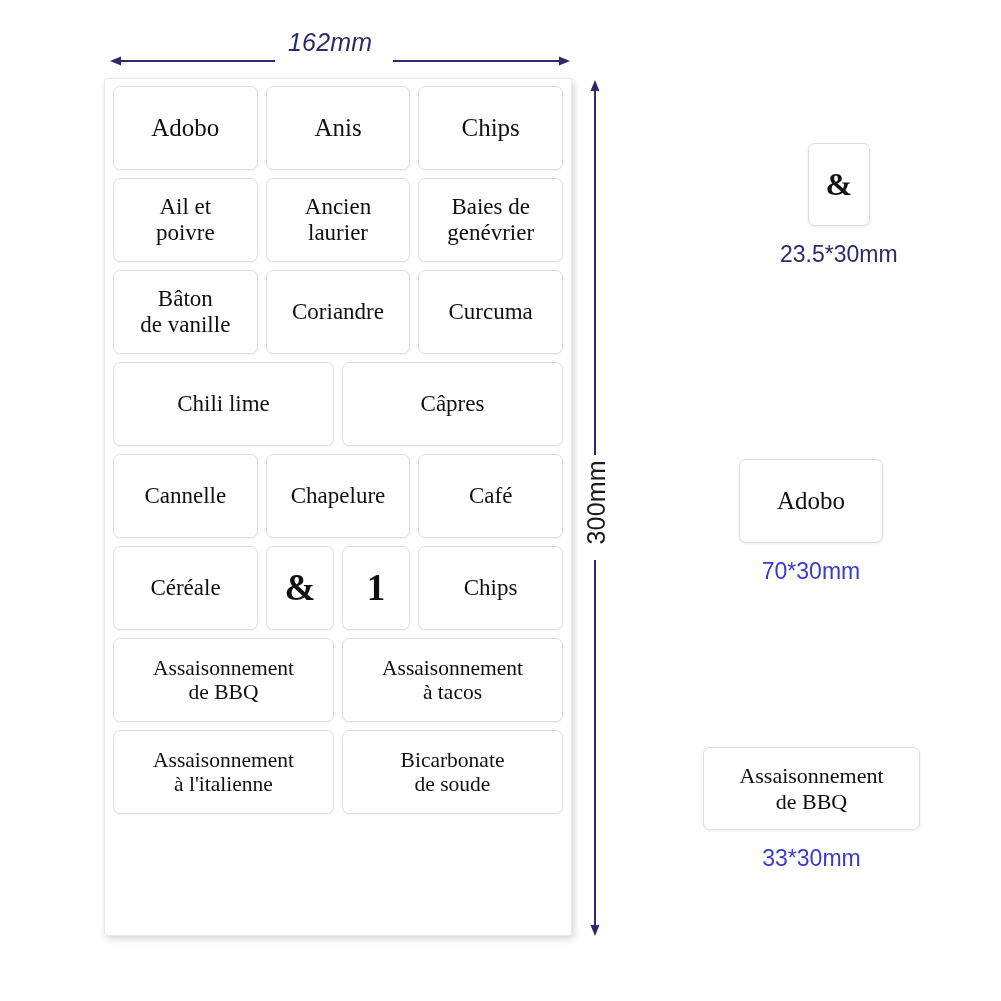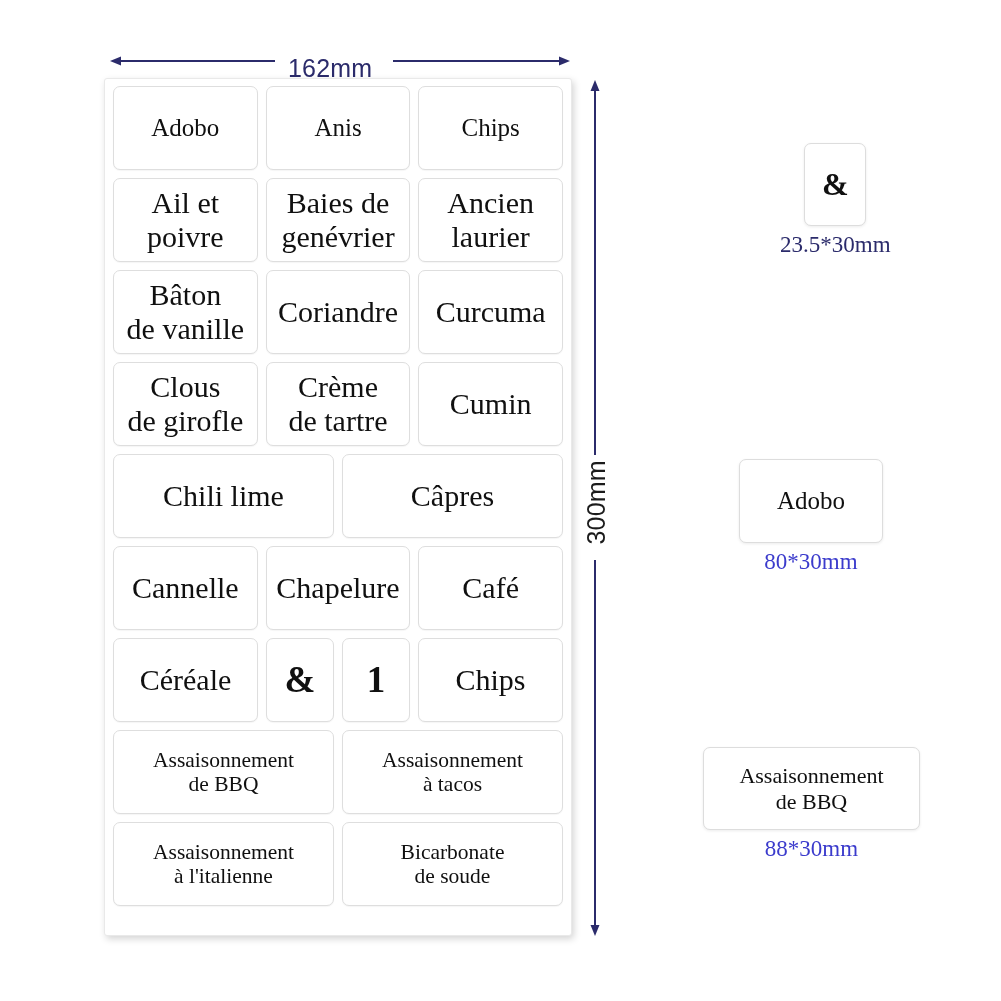--- a/index.html
+++ b/index.html
@@ -78,21 +78,21 @@
     line-height: 1.14;
     padding: 2px 4px;
     box-shadow: 0 1px 1px rgba(0,0,0,0.04);
   }
   .label-cell.w1 { flex: 1 1 0; }
   .label-cell.w-narrow { flex: 0 0 68px; }
   .label-cell.w-wide { flex: 1 1 0; }
   .r-std  { height: 84px; }
 
   .fs-24 { font-size: 25px; }
-  .fs-22 { font-size: 30px; }
+  .fs-22 { font-size: 23px; }
   .fs-21 { font-size: 21.5px; }
   .fs-big { font-size: 37px; font-weight: 600; }
 
   
   .sample-group {
     position: absolute;
     display: flex;
     flex-direction: column;
     align-items: center;
   }
@@ -103,38 +103,38 @@
     box-sizing: border-box;
     display: flex;
     align-items: center;
     justify-content: center;
     text-align: center;
     color: #101010;
     line-height: 1.15;
     box-shadow: 0 1px 3px rgba(0,0,0,0.08);
   }
   .sample-size {
-    font-family: Liberation Serif, serif;
+    font-family: Liberation Sans, sans-serif;
     font-size: 23px;
-    margin-top: 6px;
+    margin-top: 15px;
     white-space: nowrap;
   }
 </style>
 </head>
 <body>
 
 <div class="arrow-h" style="left:110px; top:53px; width:460px;">
   <svg width="460" height="12" viewBox="0 0 460 12">
     <line x1="7" y1="6" x2="165" y2="6" stroke="#2b2b6b" stroke-width="2"></line>
     <line x1="283" y1="6" x2="453" y2="6" stroke="#2b2b6b" stroke-width="2"></line>
     <polygon points="0,6 11,1.5 11,10.5" fill="#2b2b6b"></polygon>
     <polygon points="460,6 449,1.5 449,10.5" fill="#2b2b6b"></polygon>
   </svg>
 </div>
-<div class="dim-text-h" style="left:288px; top:54px;">162mm</div>
+<div class="dim-text-h" style="left:288px; top:28px;font-style:italic;">162mm</div>
 
 <div class="arrow-v" style="left:589px; top:80px; height:856px;">
   <svg width="12" height="856" viewBox="0 0 12 856">
     <line x1="6" y1="7" x2="6" y2="375" stroke="#2b2b6b" stroke-width="2"></line>
     <line x1="6" y1="480" x2="6" y2="849" stroke="#2b2b6b" stroke-width="2"></line>
     <polygon points="6,0 1.5,11 10.5,11" fill="#2b2b6b"></polygon>
     <polygon points="6,856 1.5,845 10.5,845" fill="#2b2b6b"></polygon>
   </svg>
 </div>
 <div class="dim-text-v" style="left:561px; top:495px; width:70px; text-align:center;">300mm</div>
@@ -149,46 +149,35 @@
       </div>
       <div class="label-cell r-std fs-24 w1">
         <span>Chips</span>
       </div>
     </div>
     <div class="sheet-row">
       <div class="label-cell r-std fs-22 w1">
         <span>Ail  et<br>poivre</span>
       </div>
       <div class="label-cell r-std fs-22 w1">
+        <span>Ancien<br>laurier</span>
+      </div>
+      <div class="label-cell r-std fs-22 w1">
         <span>Baies de<br>genévrier</span>
       </div>
-      <div class="label-cell r-std fs-22 w1">
-        <span>Ancien<br>laurier</span>
-      </div>
     </div>
     <div class="sheet-row">
       <div class="label-cell r-std fs-22 w1">
         <span>Bâton<br>de vanille</span>
       </div>
       <div class="label-cell r-std fs-22 w1">
         <span>Coriandre</span>
       </div>
       <div class="label-cell r-std fs-22 w1">
         <span>Curcuma</span>
-      </div>
-    </div>
-    <div class="sheet-row">
-      <div class="label-cell r-std fs-22 w1">
-        <span>Clous<br>de girofle</span>
-      </div>
-      <div class="label-cell r-std fs-22 w1">
-        <span>Crème<br>de tartre</span>
-      </div>
-      <div class="label-cell r-std fs-22 w1">
-        <span>Cumin</span>
       </div>
     </div>
     <div class="sheet-row">
       <div class="label-cell r-std fs-22 w1">
         <span>Chili lime</span>
       </div>
       <div class="label-cell r-std fs-22 w1">
         <span>Câpres</span>
       </div>
     </div>
@@ -239,21 +228,21 @@
     <div class="sample-group" style="left: 780px; top: 143px;">
       <div class="sample-label" style="width: 62px; height: 83px; font-size: 32px; font-weight: 600;">
         <span>&amp;</span>
       </div>
       <div class="sample-size" style="color: rgb(43, 43, 107);">23.5*30mm</div>
     </div>
     <div class="sample-group" style="left: 739px; top: 459px;">
       <div class="sample-label" style="width: 144px; height: 84px; font-size: 25px; font-weight: 400;">
         <span>Adobo</span>
       </div>
-      <div class="sample-size" style="color: rgb(59, 59, 204);">80*30mm</div>
+      <div class="sample-size" style="color: rgb(59, 59, 204);">70*30mm</div>
     </div>
     <div class="sample-group" style="left: 703px; top: 747px;">
       <div class="sample-label" style="width: 217px; height: 83px; font-size: 22px; font-weight: 400;">
         <span>Assaisonnement<br>de BBQ</span>
       </div>
-      <div class="sample-size" style="color: rgb(59, 59, 204);">88*30mm</div>
+      <div class="sample-size" style="color: rgb(59, 59, 204);">33*30mm</div>
     </div>
   </div>
 
 </body></html>

